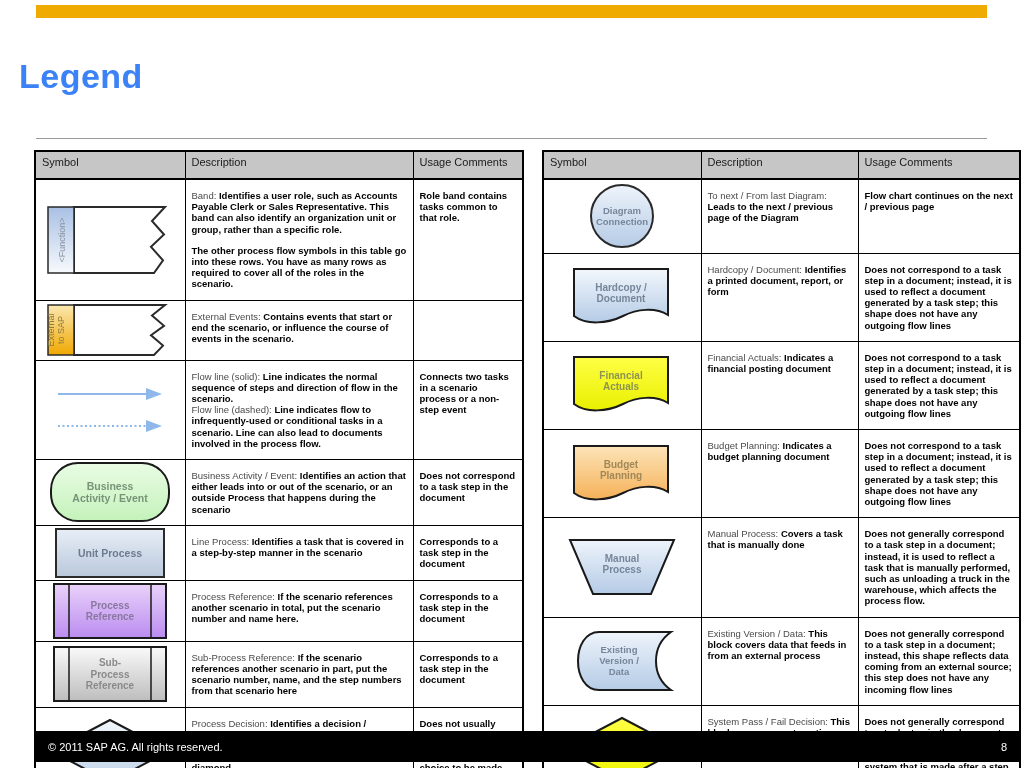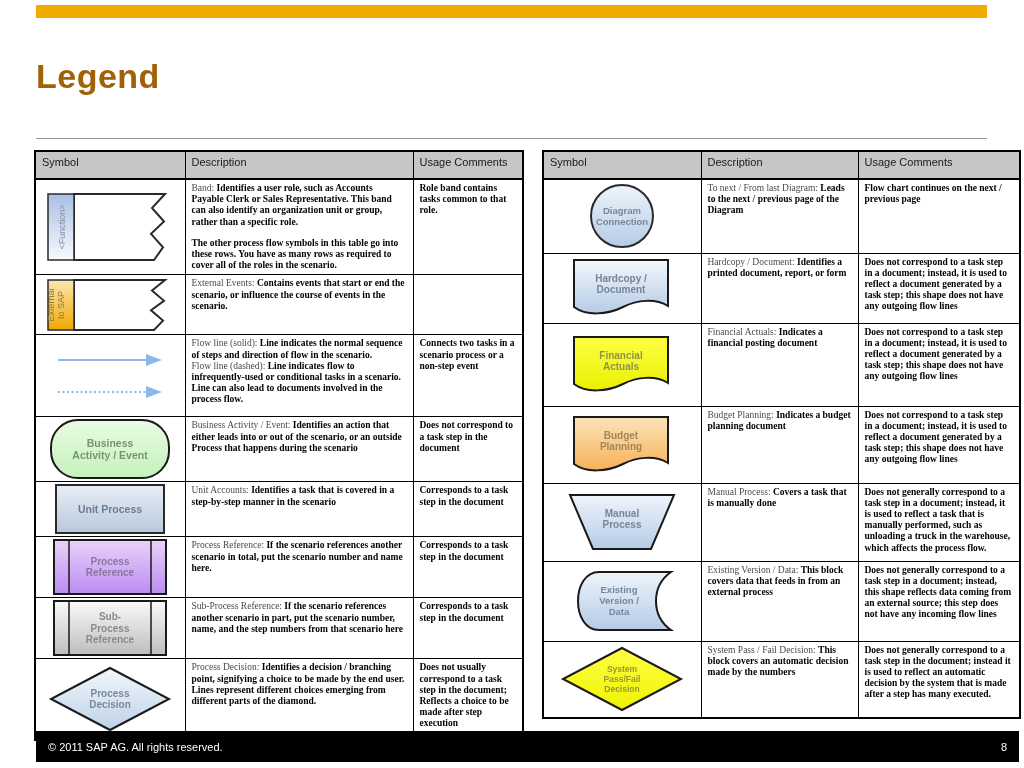--- a/index.html
+++ b/index.html
@@ -1,33 +1,33 @@
 <!DOCTYPE html>
 <html><head>
 <meta charset="utf-8">
 <style>
   html,body{margin:0;padding:0;}
   body{
     width:1024px;height:768px;position:relative;overflow:hidden;
     background:#ffffff;font-family:"Liberation Sans",sans-serif;
   }
   .top-bar{position:absolute;left:36px;top:5px;width:951px;height:13px;}
-  .slide-title{position:absolute;left:36px;top:57px;font-size:34px;font-weight:bold;color:#a16207;letter-spacing:0.5px;}
+  .slide-title{position:absolute;left:19px;top:57px;font-size:34px;font-weight:bold;color:#3b82f6;letter-spacing:0.5px;}
   .rule{position:absolute;left:36px;top:138px;width:951px;border-top:1px solid #9a9a9a;height:0;}
   .legend-table{position:absolute;border-collapse:collapse;table-layout:fixed;background:#fff;border:2px solid #000;margin-left:12px;}
   #left-table{left:22px;top:150px;width:488px;}
   #right-table{left:530px;top:150px;width:477px;}
   .legend-table th{
     background:#c6c6c6;border:1px solid #000;border-bottom:2px solid #000;
     font-weight:normal;font-size:11px;color:#1a1a1a;text-align:left;
     padding:4px 6px;height:28px;box-sizing:border-box;vertical-align:top;
   }
   .legend-table td{border:1px solid #000;box-sizing:border-box;overflow:hidden;}
   .sym-cell{text-align:center;vertical-align:middle;}
-  .desc-cell,.usage-cell{vertical-align:top;padding:3px 6px;font-size:9.5px;line-height:1.18;color:#000;font-family:Liberation Serif, serif;}
+  .desc-cell,.usage-cell{vertical-align:top;padding:10px 6px;font-size:9.5px;line-height:1.18;color:#000;}
   .usage-cell{font-weight:bold;}
   .seg{margin:0;}
   .seg .lbl{font-weight:normal;color:#4a4a4a;}
   .seg .bod{font-weight:bold;color:#000;}
   .seg.para{margin-top:10px;}
   .footer-bar{
     position:absolute;left:36px;top:731px;width:983px;height:31px;
     color:#ffffff;display:flex;justify-content:space-between;align-items:center;
     padding:0 12px;box-sizing:border-box;font-size:11px;
   }
@@ -123,21 +123,21 @@
               <defs>
                 <linearGradient id="g4" x1="0" y1="0" x2="0" y2="1">
                   <stop offset="0" stop-color="#e8eef6"></stop>
                   <stop offset="1" stop-color="#b9c8dc"></stop>
                 </linearGradient>
               </defs>
               <rect x="2" y="2" width="108" height="48" fill="url(#g4)" stroke="#2a2a2a" stroke-width="2"></rect>
               <text text-anchor="middle" fill="#6c7c90" font-size="10.5" font-weight="bold" font-family="&quot;Liberation Sans&quot;,sans-serif"><tspan x="56" y="29.675">Unit Process</tspan></text>
             </svg></span></td>
         <td class="desc-cell">
-          <div class="seg"><span class="lbl">Unit Accounts: </span><span class="bod">Identifies a task that is covered in a step-by-step manner in the scenario</span></div>
+          <div class="seg"><span class="lbl">Line Process: </span><span class="bod">Identifies a task that is covered in a step-by-step manner in the scenario</span></div>
         </td>
         <td class="usage-cell">Corresponds to a task step in the document</td>
       </tr>
       <tr>
         <td class="sym-cell" style="height: 53px;"><span><svg width="116" height="58">
               <defs>
                 <linearGradient id="g5" x1="0" y1="0" x2="0" y2="1">
                   <stop offset="0" stop-color="#e9d2fa"></stop>
                   <stop offset="1" stop-color="#bb8cf0"></stop>
                 </linearGradient>

